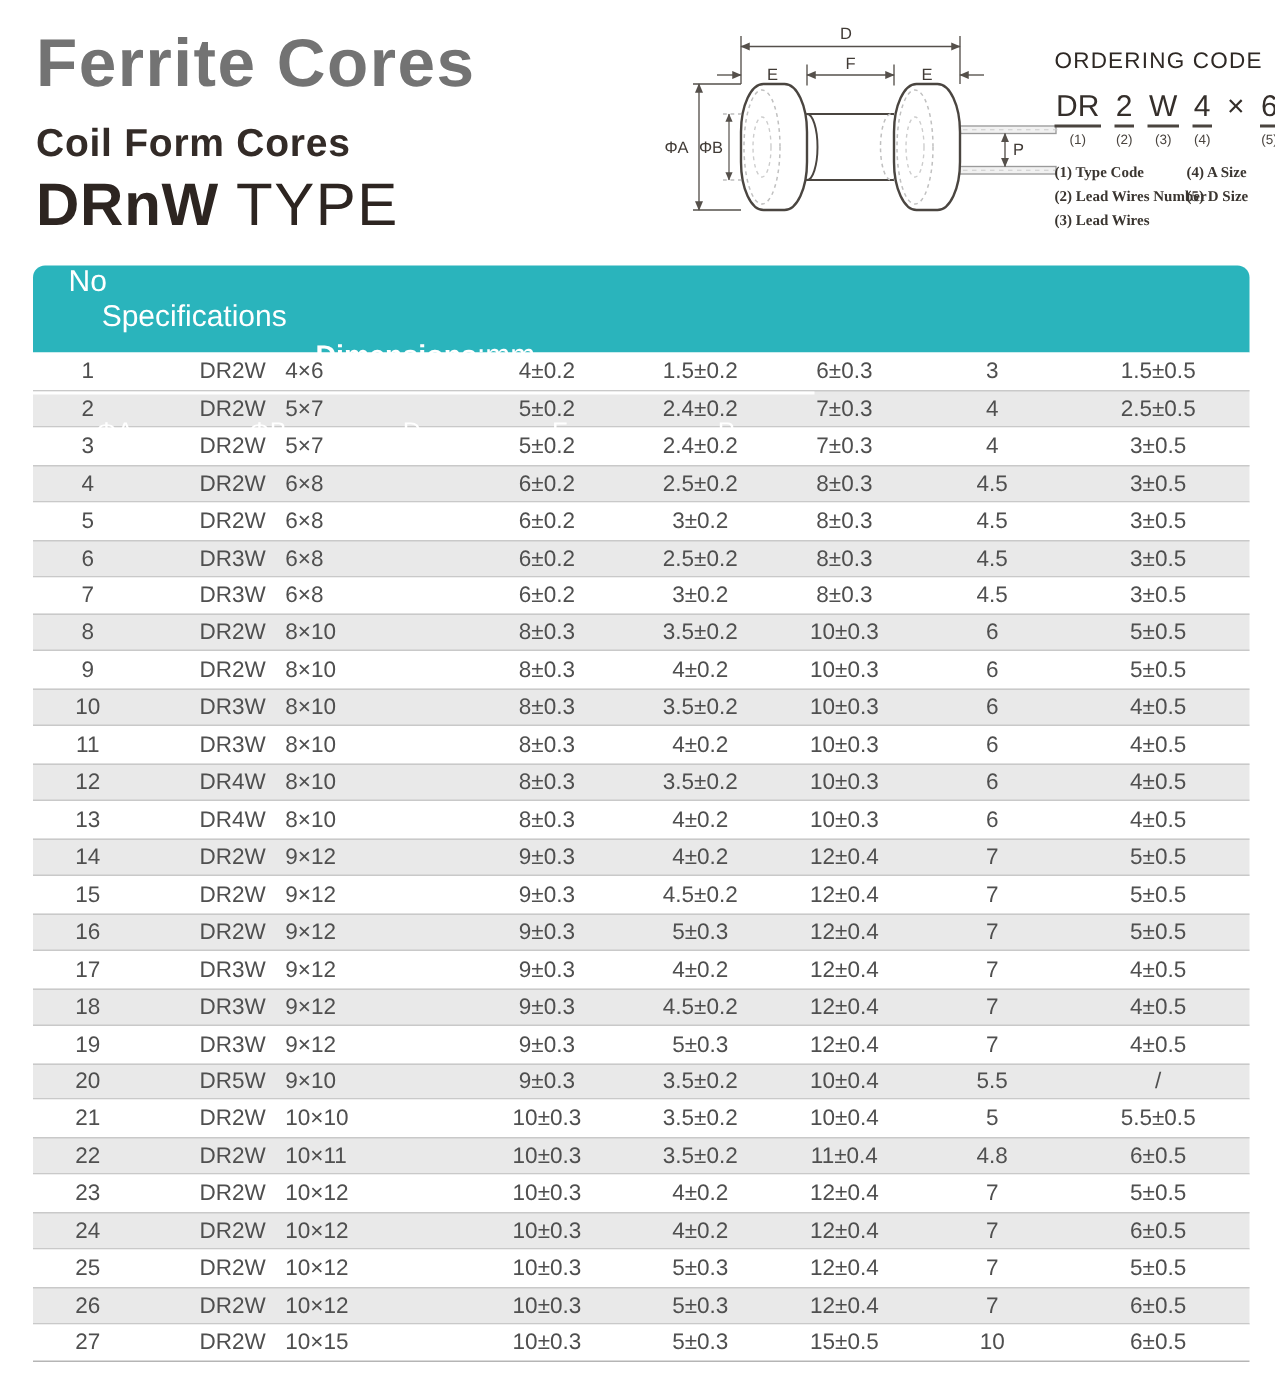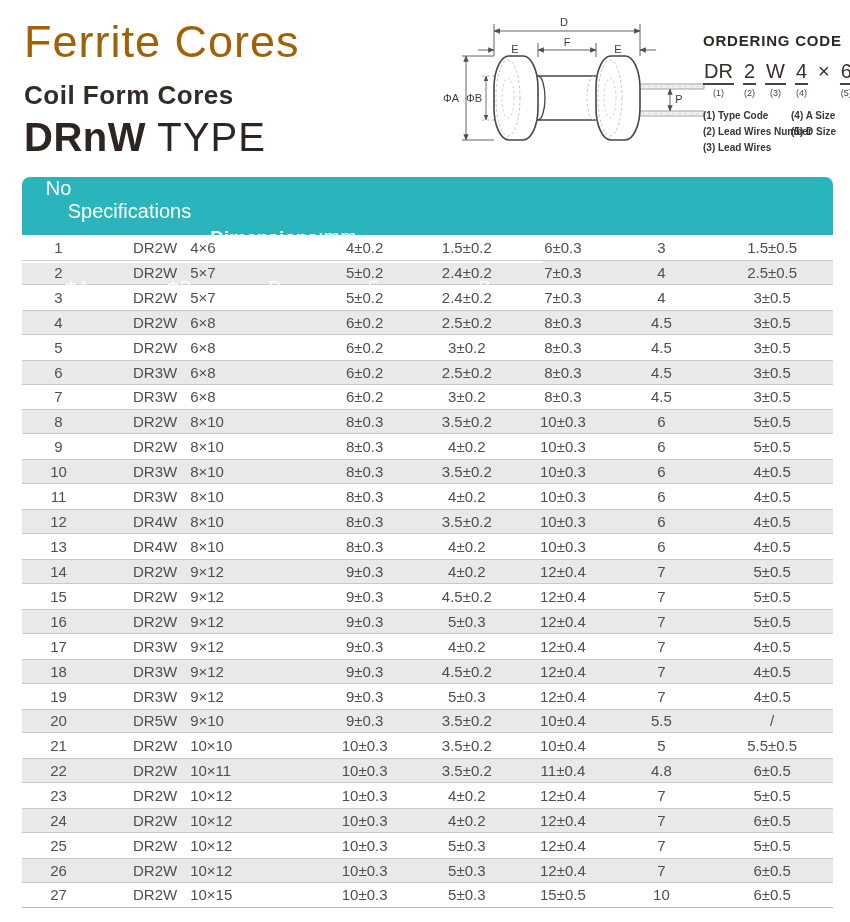--- a/index.html
+++ b/index.html
@@ -2,41 +2,41 @@
 <html><head>
 <meta charset="utf-8">
 <style>
   * { margin:0; padding:0; box-sizing:border-box; }
   html,body { width:850px; height:922px; background:#ffffff; overflow:hidden;
               font-family:"Liberation Sans", sans-serif; }
   .page { position:relative; width:850px; height:922px; background:#fff; }
 
   
   .title-block { position:absolute; left:24px; top:16px; }
-  .main-title  { font-size:45px; color:#a16207; font-weight:400; letter-spacing:1px; }
+  .main-title  { font-size:45px; color:#737373; font-weight:700; letter-spacing:1px; }
   .sub-title   { font-size:26px; color:#332b27; font-weight:600; margin-top:12px; letter-spacing:0.5px; }
   .type-line   { margin-top:4px; color:#2d2521; }
   .type-code   { font-size:40px; font-weight:800; letter-spacing:0.5px; }
   .type-suffix { font-size:40px; font-weight:500; letter-spacing:1px; }
 
   
   .diagram { position:absolute; left:436px; top:10px; width:272px; height:158px; }
   .diagram text { font-family:"Liberation Sans", sans-serif; fill:#413b36; font-size:11px; }
 
   
   .ordering { position:absolute; left:703px; top:32px; width:142px; color:#352f2b; }
-  .ordering-title { font-size:15px; font-weight:700; letter-spacing:0.8px; color:#2e2824; }
+  .ordering-title { font-size:15px; font-weight:400; letter-spacing:0.8px; color:#2e2824; }
   .code-row { display:flex; align-items:flex-start; margin-top:12px; gap:9px; }
   .code-part { display:flex; flex-direction:column; align-items:center; }
   .code-txt { font-size:20px; font-weight:400; line-height:20px; padding:0 1px 2px 1px; }
   .code-part.ul .code-txt { border-bottom:2px solid #4a443f; }
   .code-num { font-size:9px; color:#4a443f; margin-top:3px; height:10px; }
   .legend { margin-top:10px; display:grid; grid-template-columns:62% 38%; grid-auto-flow:column;
             grid-template-rows:repeat(3,16px); }
-  .legend span { font-size:10px; font-weight:700; color:#3a3530; line-height:16px; white-space:nowrap; }
+  .legend span { font-size:10px; font-weight:700; color:#3a3530; line-height:16px; white-space:nowrap;font-family:Liberation Serif, serif; }
 
   
   .table { position:absolute; left:22px; top:177px; width:811px; }
   .thead { display:flex; height:58px; background:#2ab4bc; border-radius:8px 8px 0 0; color:#fff;flex-direction:column; }
   .th-no   { width:9%;    display:flex; align-items:center; justify-content:center;
              font-size:20px; font-weight:500; }
   .th-spec { width:26.5%; display:flex; align-items:center; justify-content:center;
              font-size:20px; font-weight:500; }
   .th-dims { width:64.5%; display:flex; flex-direction:column;gap:12px; }
   .dims-title { flex:1; display:flex; align-items:center; justify-content:center; padding-top:3px; }

